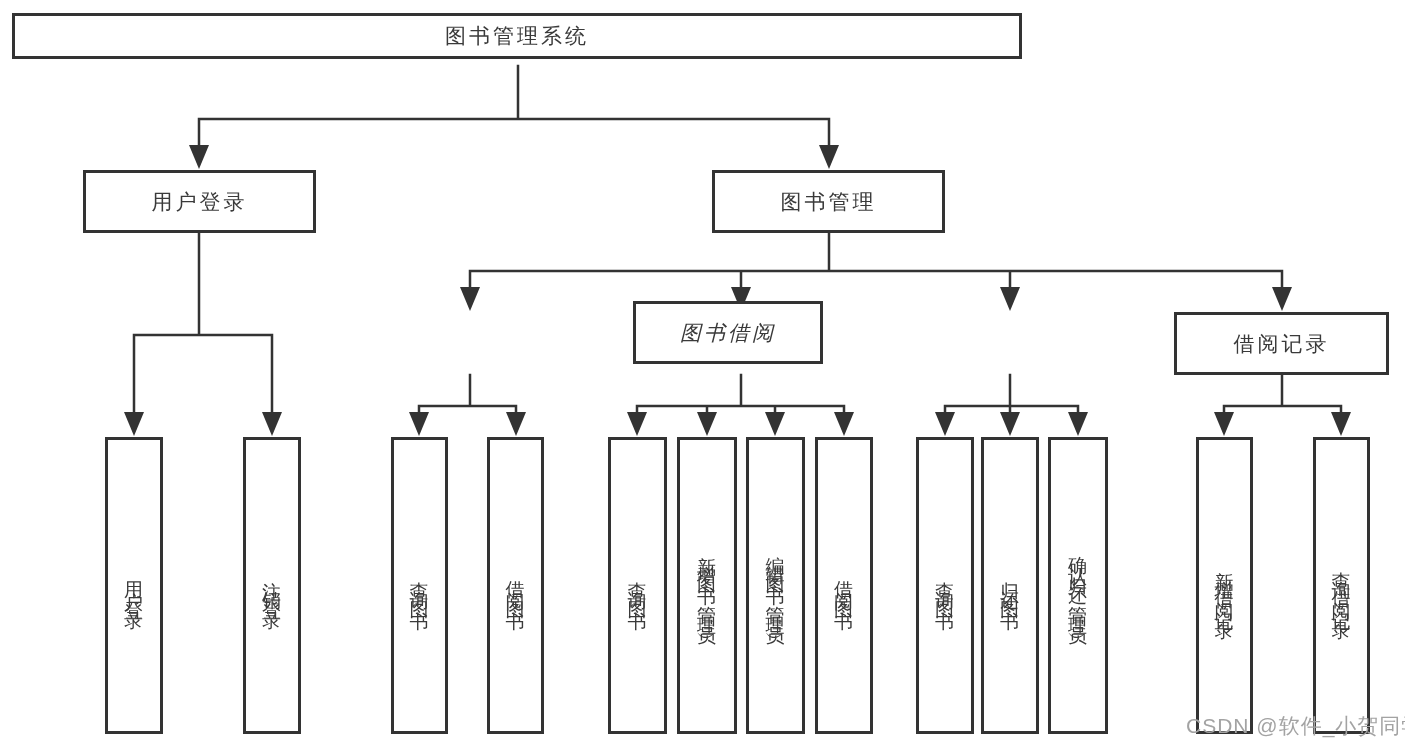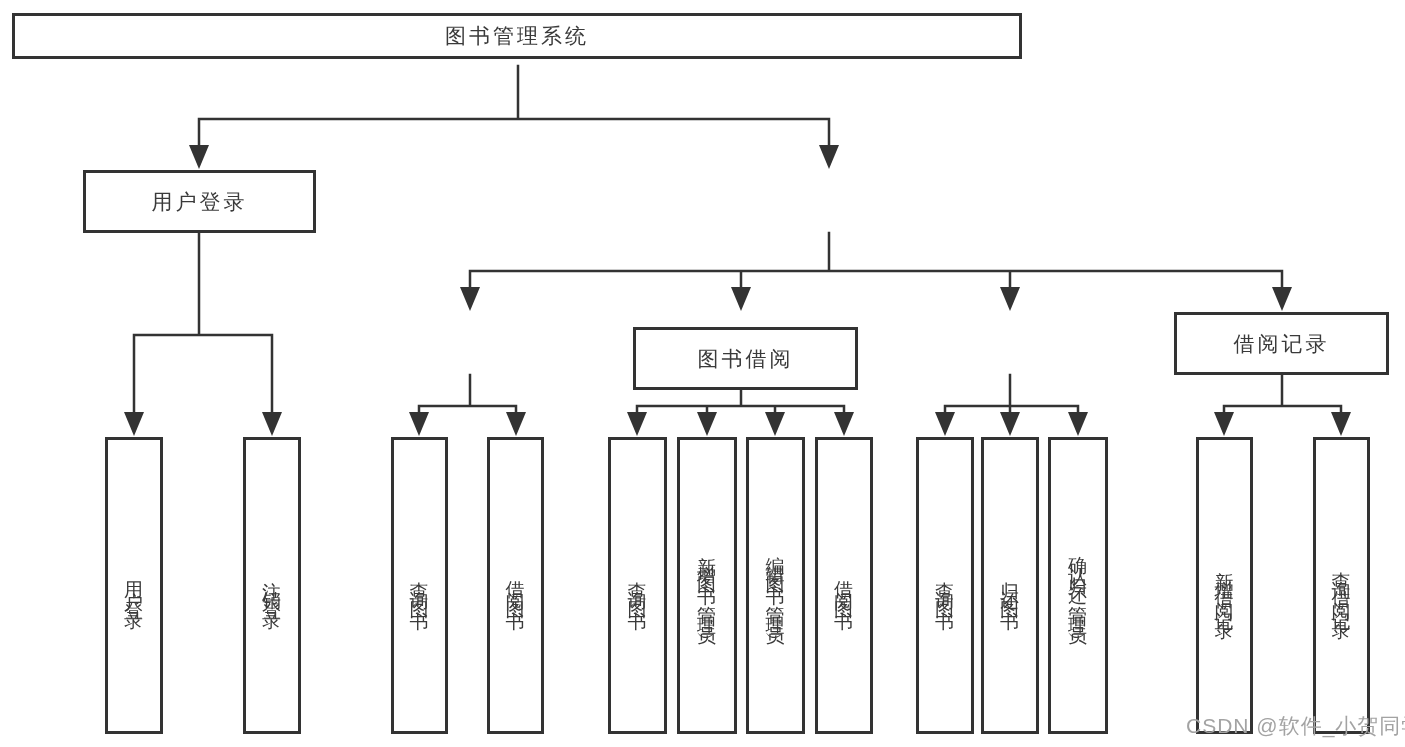--- a/index.html
+++ b/index.html
@@ -91,22 +91,23 @@
     <g>
       <path d="M1282,375 V406 M1224,406 H1341 M1224,406 V418 M1341,406 V418"></path>
       <polygon points="1214,412 1234,412 1224,436"></polygon>
       <polygon points="1331,412 1351,412 1341,436"></polygon>
     </g>
   </svg>
 
   <div class="box h-box" style="left:12px;top:13px;width:1010px;height:46px;">图书管理系统</div>
 
   <div class="box h-box" style="left:83px;top:170px;width:233px;height:63px;">用户登录</div>
+  <div class="box h-box" style="left:712px;top:170px;width:233px;height:63px;">图书管理</div>
 
-  <div class="box h-box" style="left:633px;top:327px;width:225px;height:63px;">图书借阅</div>
+  <div class="box h-box" style="left:633px;top:301px;width:190px;height:63px;font-style:italic;">图书借阅</div>
   <div class="box h-box" style="left:1174px;top:312px;width:215px;height:63px;">借阅记录</div>
 
   <div class="box v-box" style="left:105px;top:437px;width:58px;height:297px;">
     <span class="v-text">用户登录</span>
   </div>
   <div class="box v-box" style="left:243px;top:437px;width:58px;height:297px;">
     <span class="v-text">注销登录</span>
   </div>
 
   <div class="box v-box" style="left:391px;top:437px;width:57px;height:297px;">

